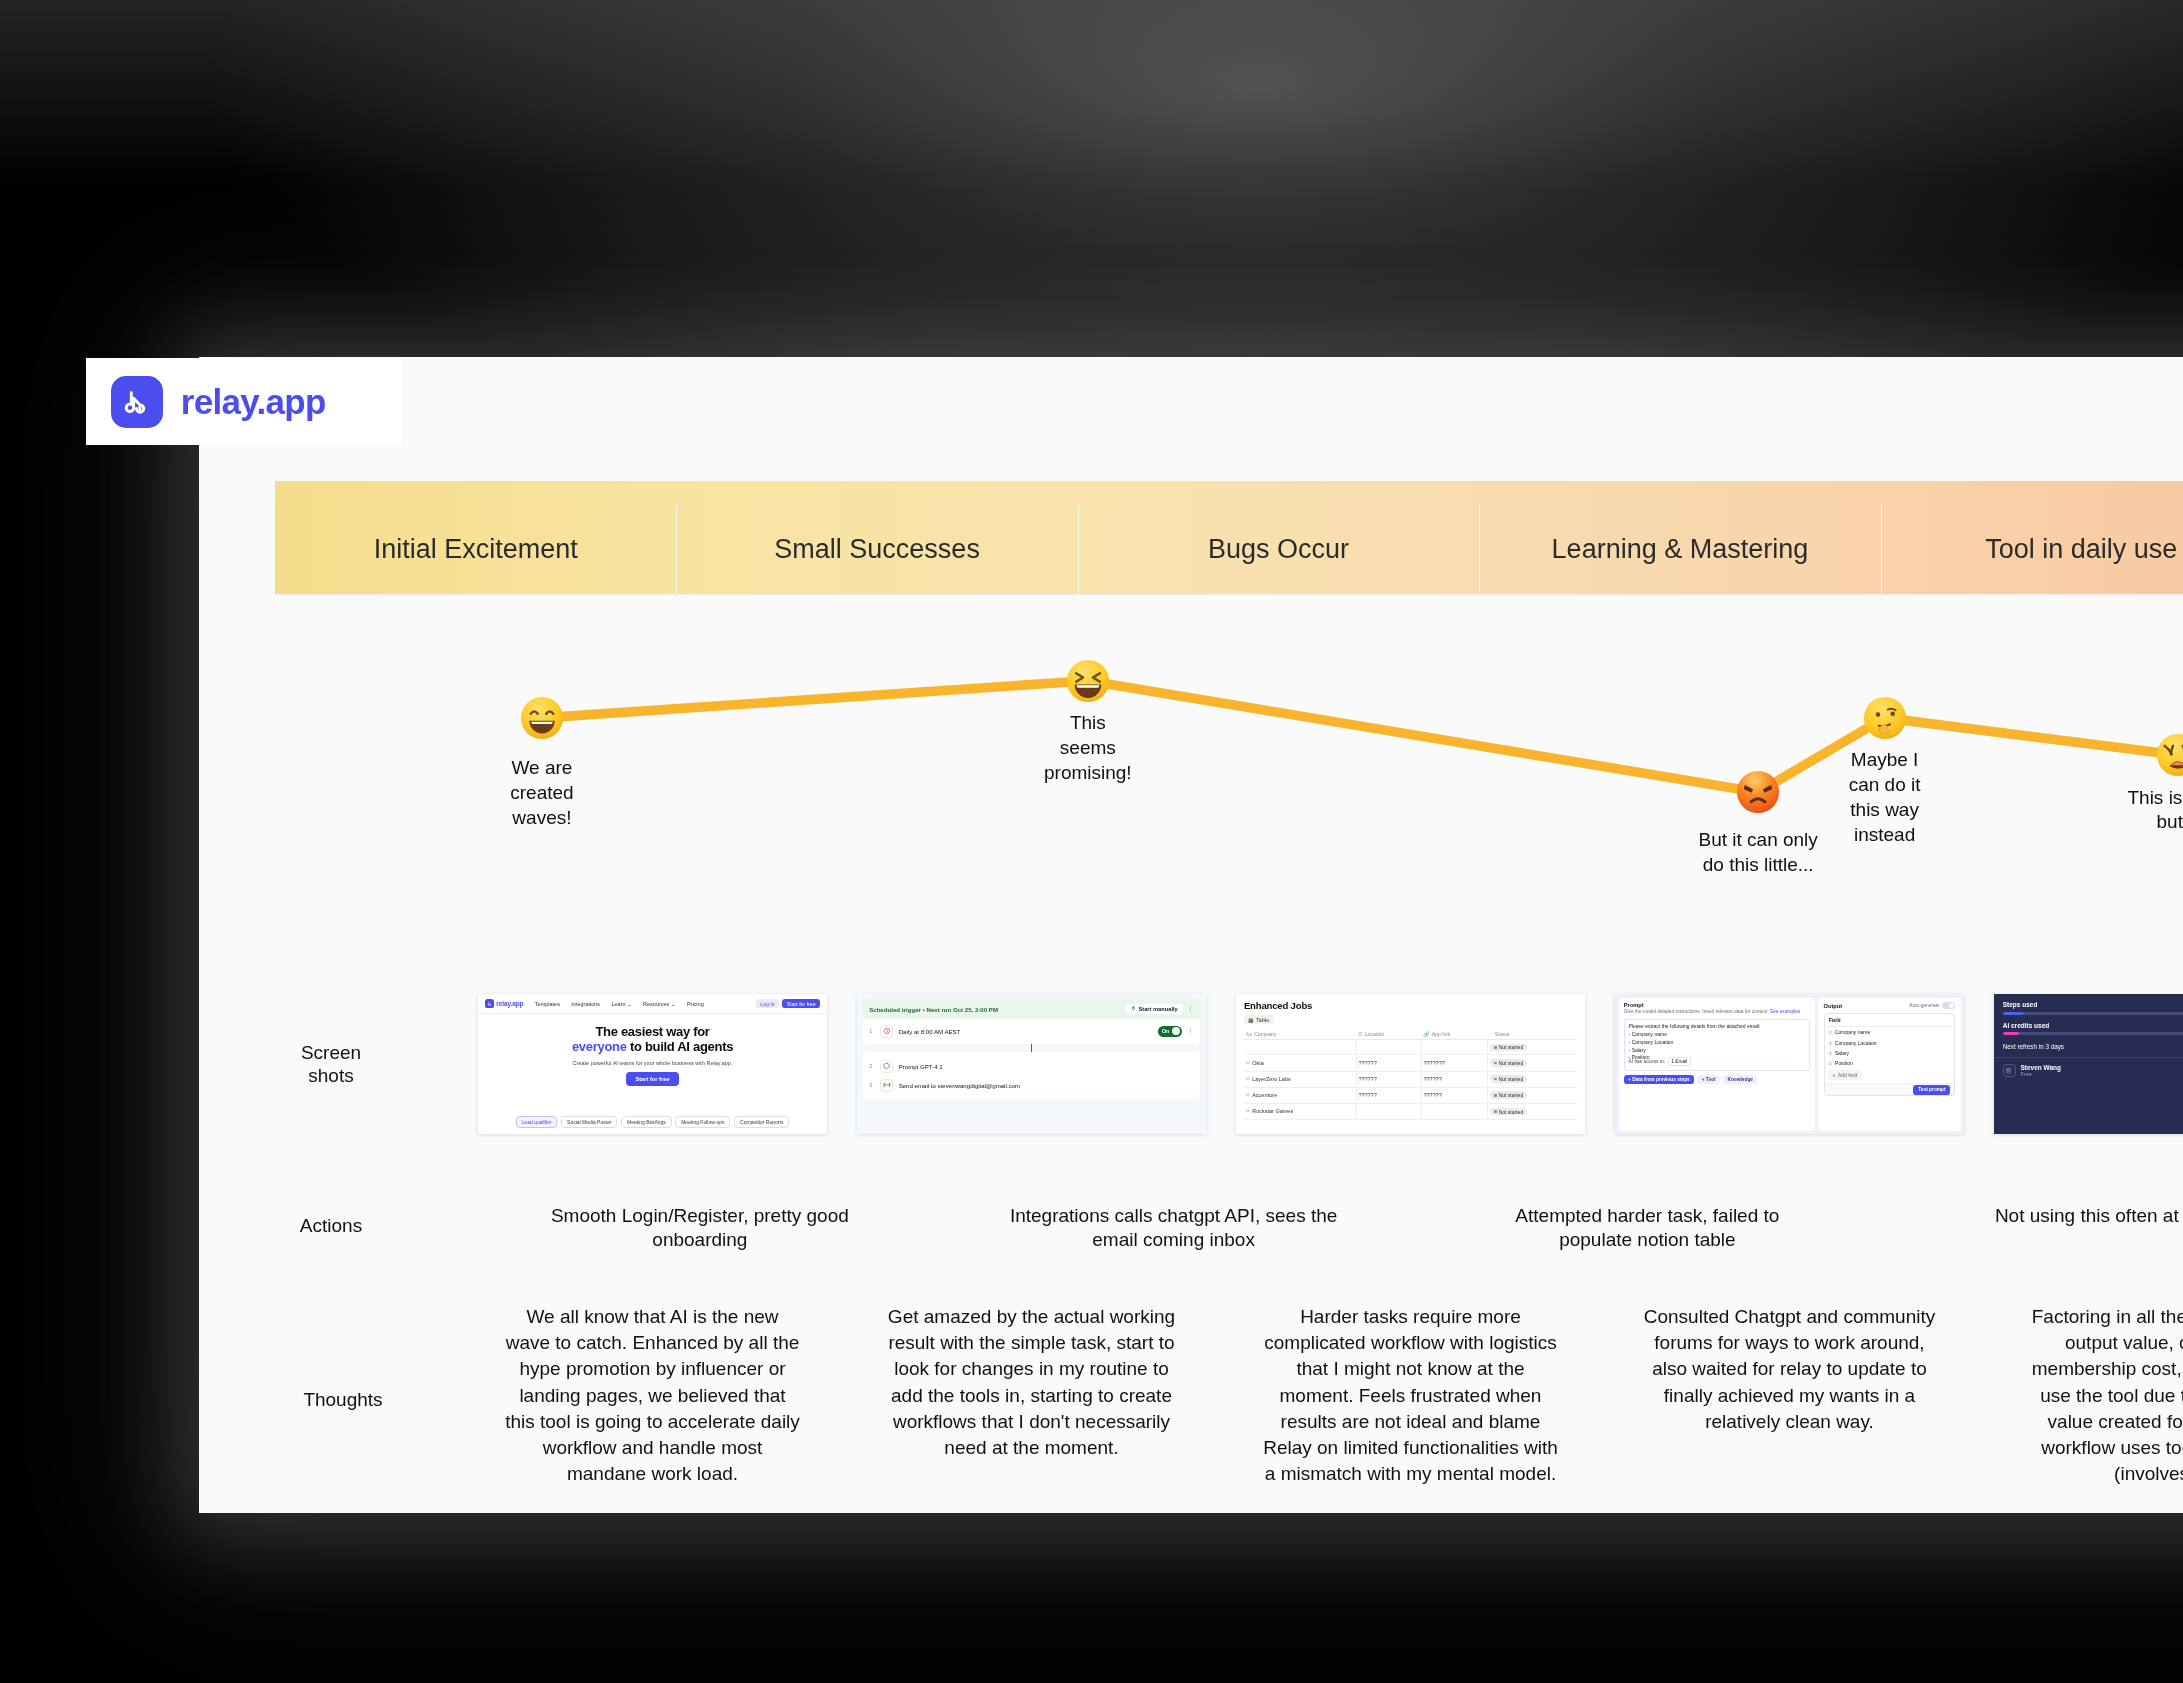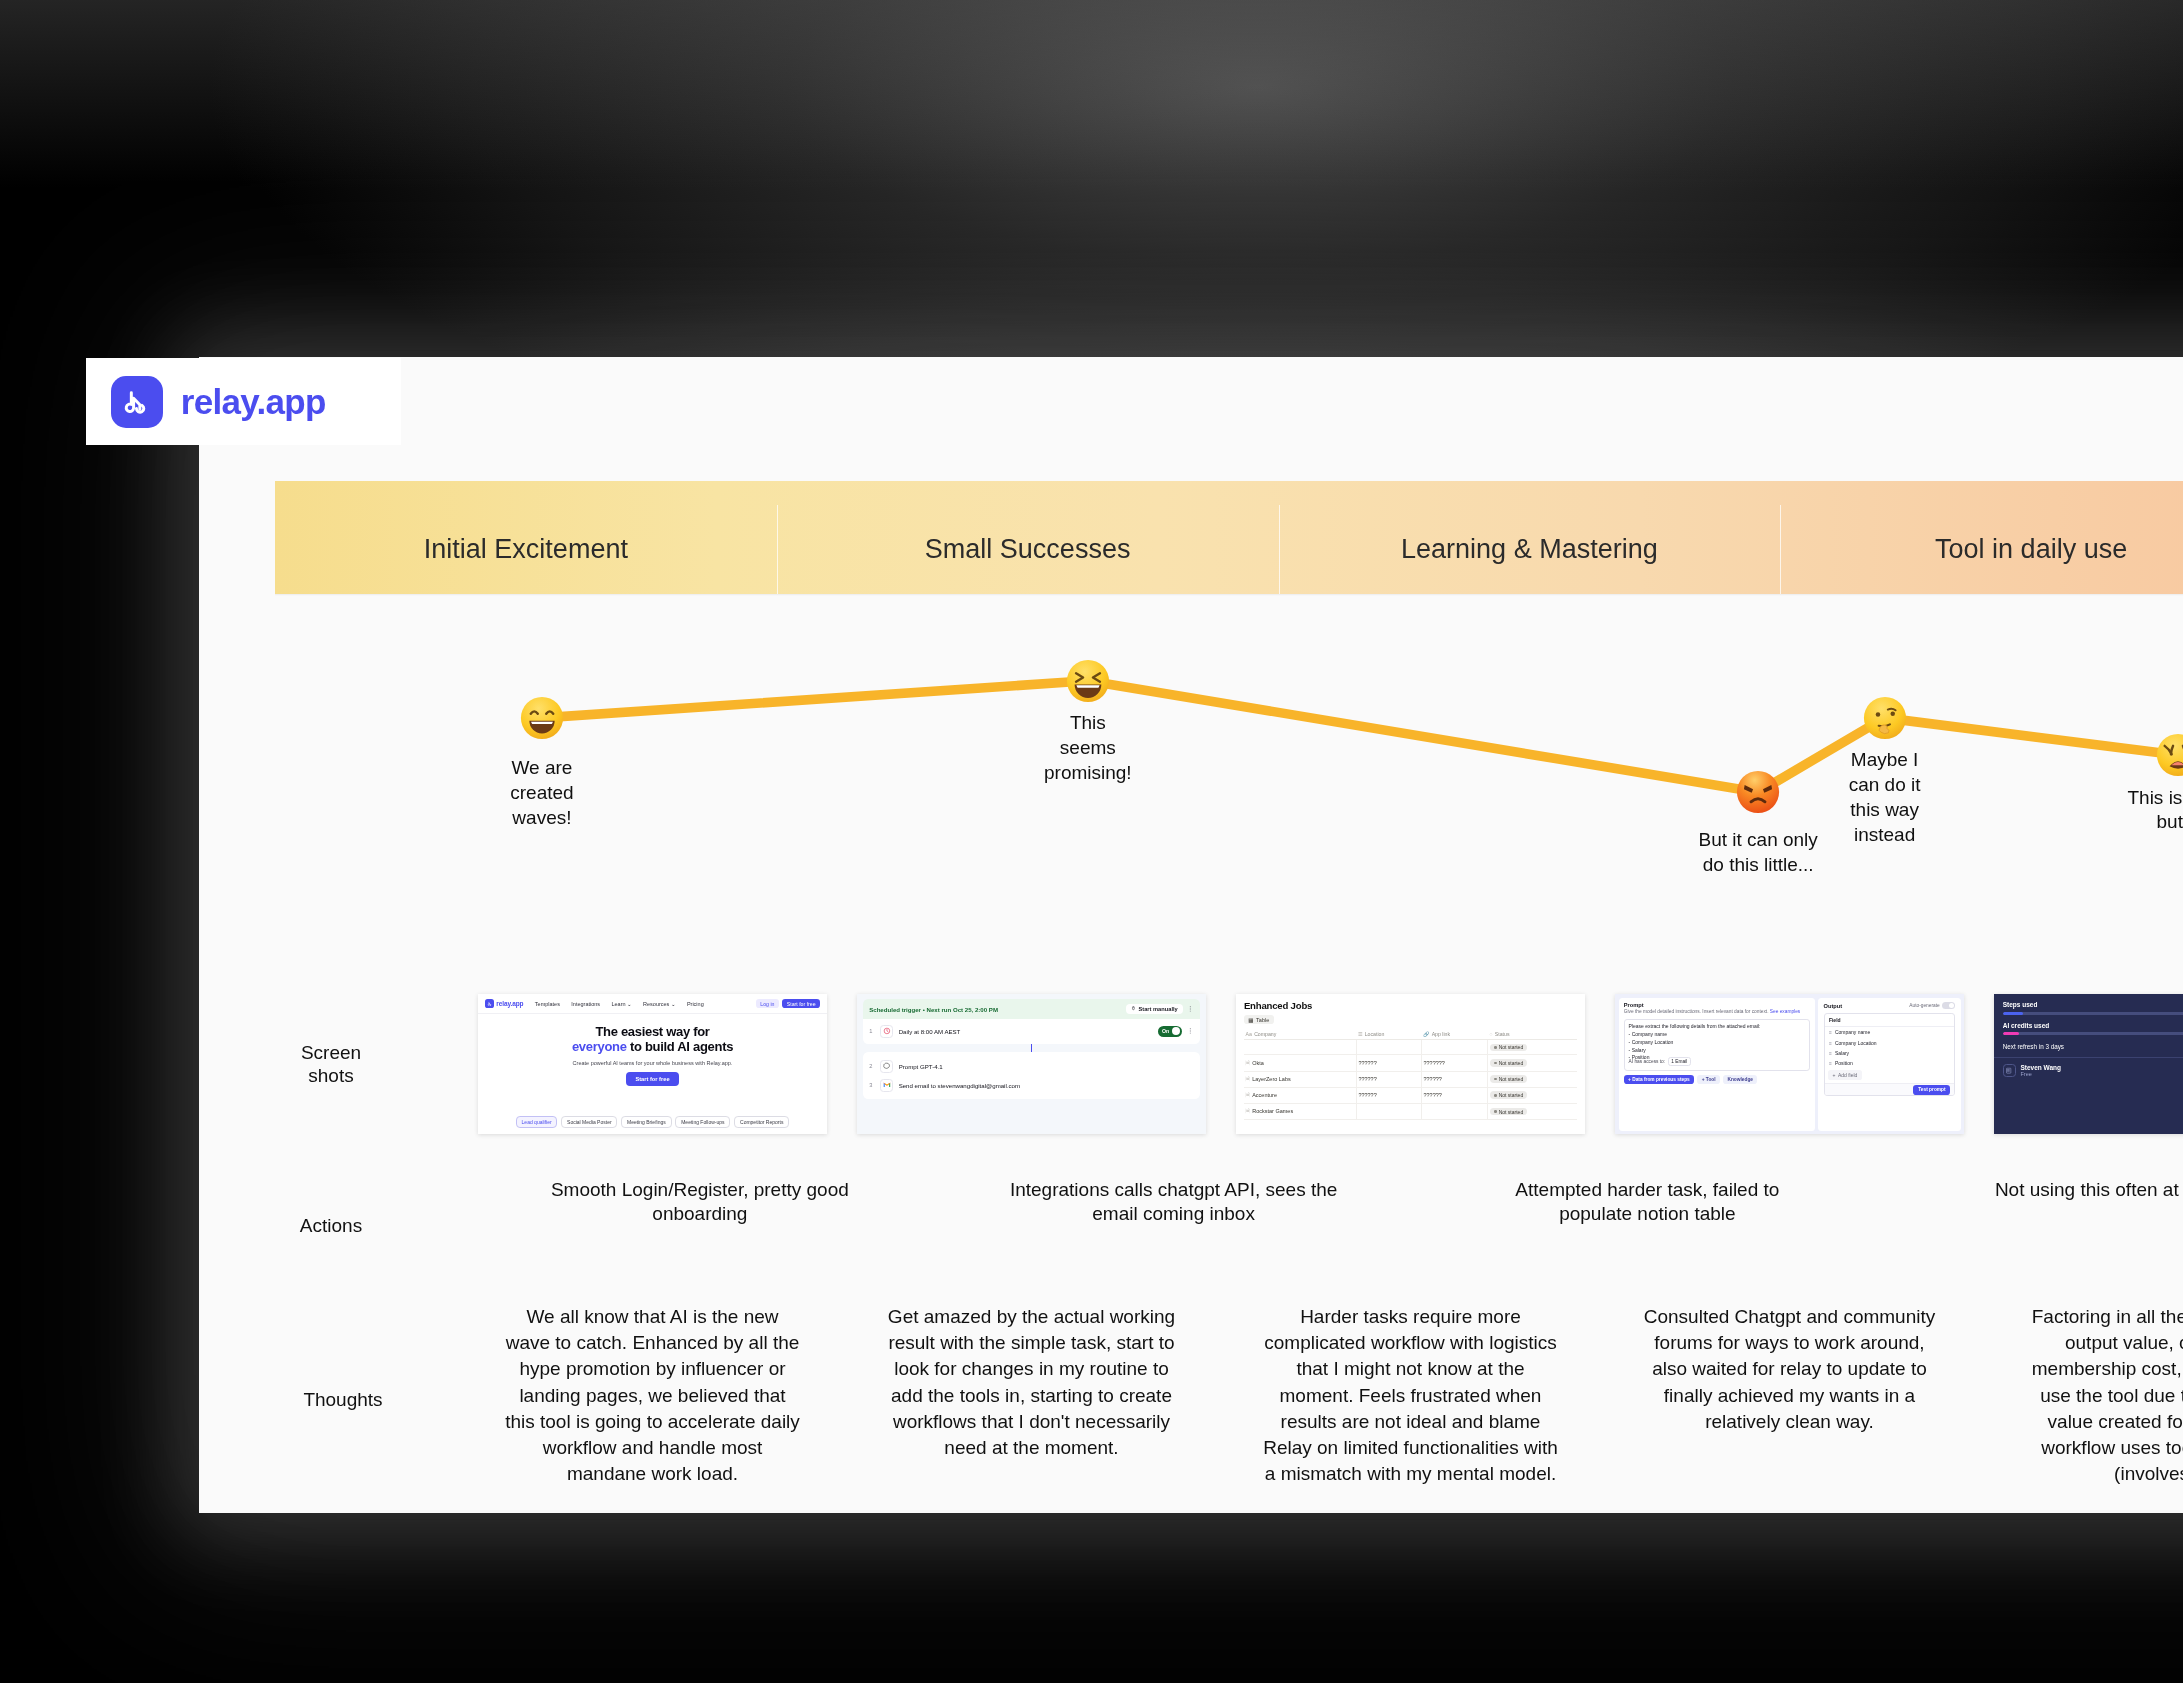--- a/index.html
+++ b/index.html
@@ -111,21 +111,21 @@
     width: 349px; height: 140px;
     background:#fff; overflow:hidden; position:relative;
     box-shadow: 0 0.9px 4.4px rgba(0,0,0,.13);
     font-size: 4.8px; color:#222;
   }
 
   
   #row-actions { height: 131px; }
   #row-actions .cell { align-items: flex-start; padding-top: 17.5px; }
   .action-text {
-    width: 341px; text-align:center; font-size: 19px; line-height:1.30; color:#111;
+    width: 341px; text-align:center; font-size: 19px; line-height:1.30; color:#111;margin-top:26px;
   }
 
   
   #row-thoughts { min-height: 271px; }
   #row-thoughts .cell { align-items: flex-start; padding-top: 13px; }
   .thought-text {
     width: 301px; text-align:center; font-size: 19px; line-height:1.38; color:#111;
   }
   #row-thoughts .row-label { align-items:flex-start; padding-top: 97px; padding-left: 24px; }
 
@@ -273,20 +273,23 @@
 <div id="stage"></div>
 
 <div id="canvas">
 
   <div id="stage-bar">
     <div class="stage-cell">
         <span>Initial Excitement</span>
       </div>
     <div class="stage-cell">
         <span>Small Successes</span>
+      </div>
+    <div class="stage-cell">
+        <span>Bugs Occur</span>
       </div>
     <div class="stage-cell">
         <span>Learning &amp; Mastering</span>
       </div>
     <div class="stage-cell">
         <span>Tool in daily use</span>
       </div>
   </div>
 
   <div id="curve-area">

